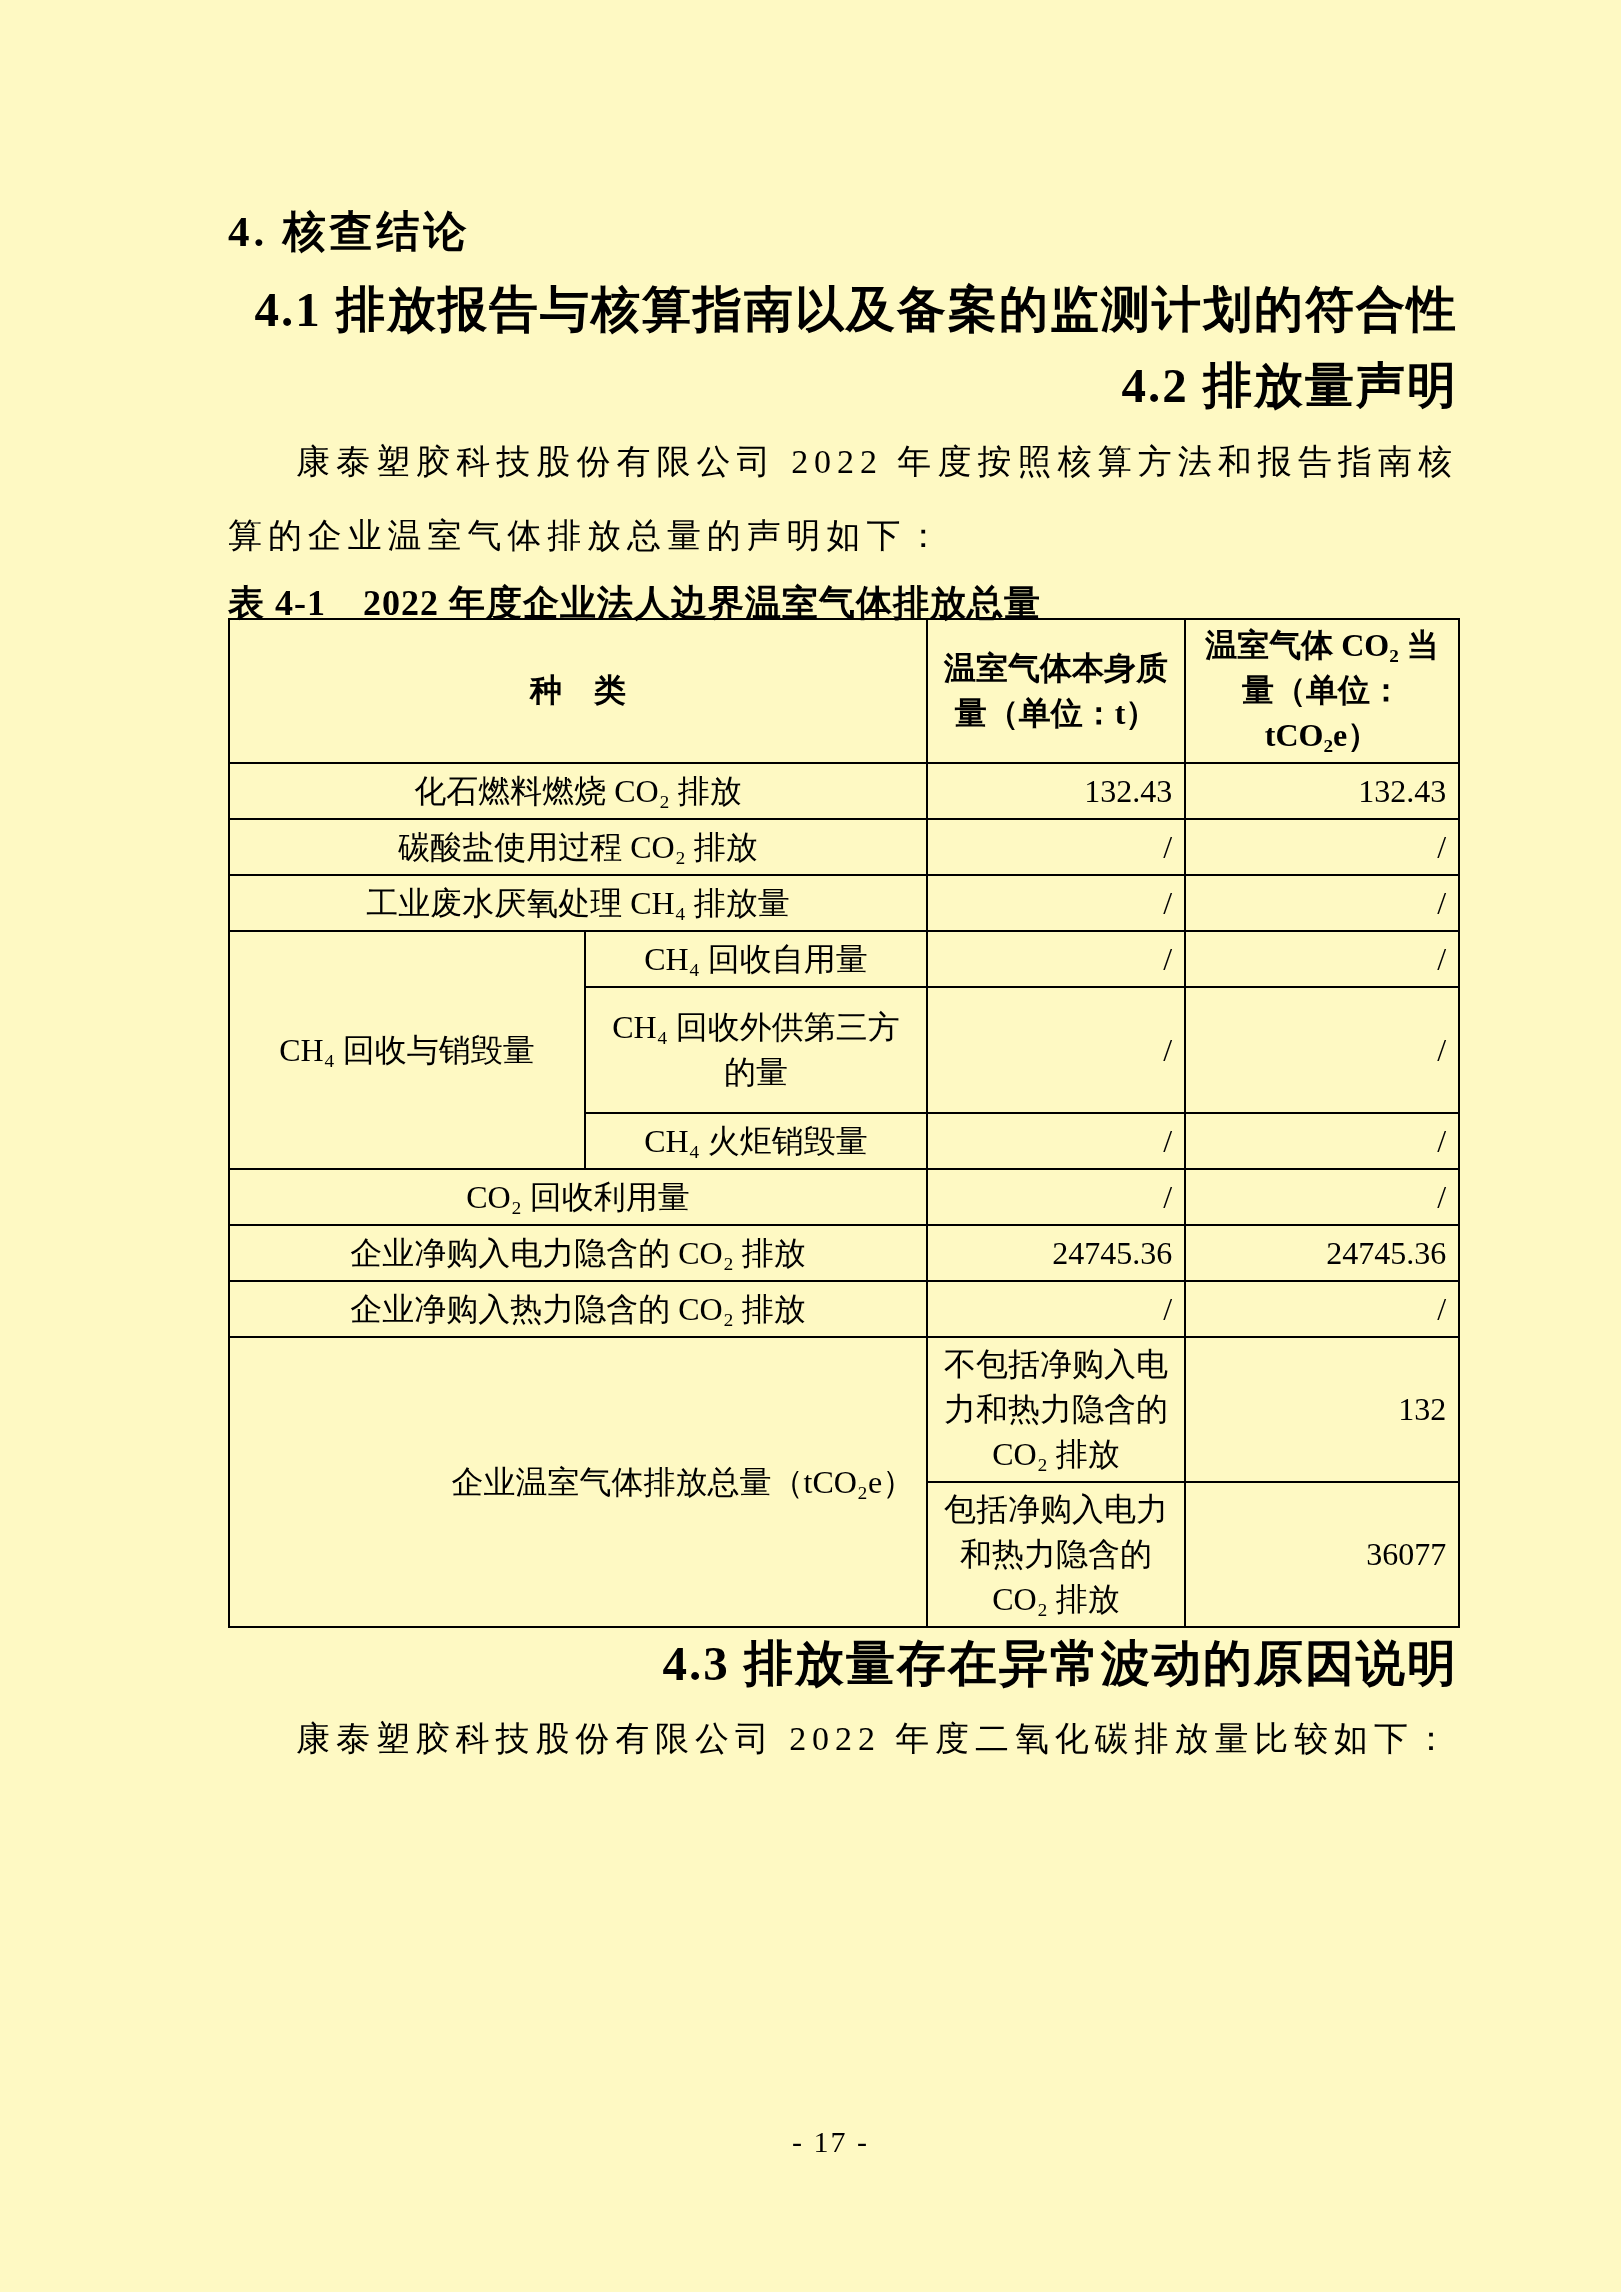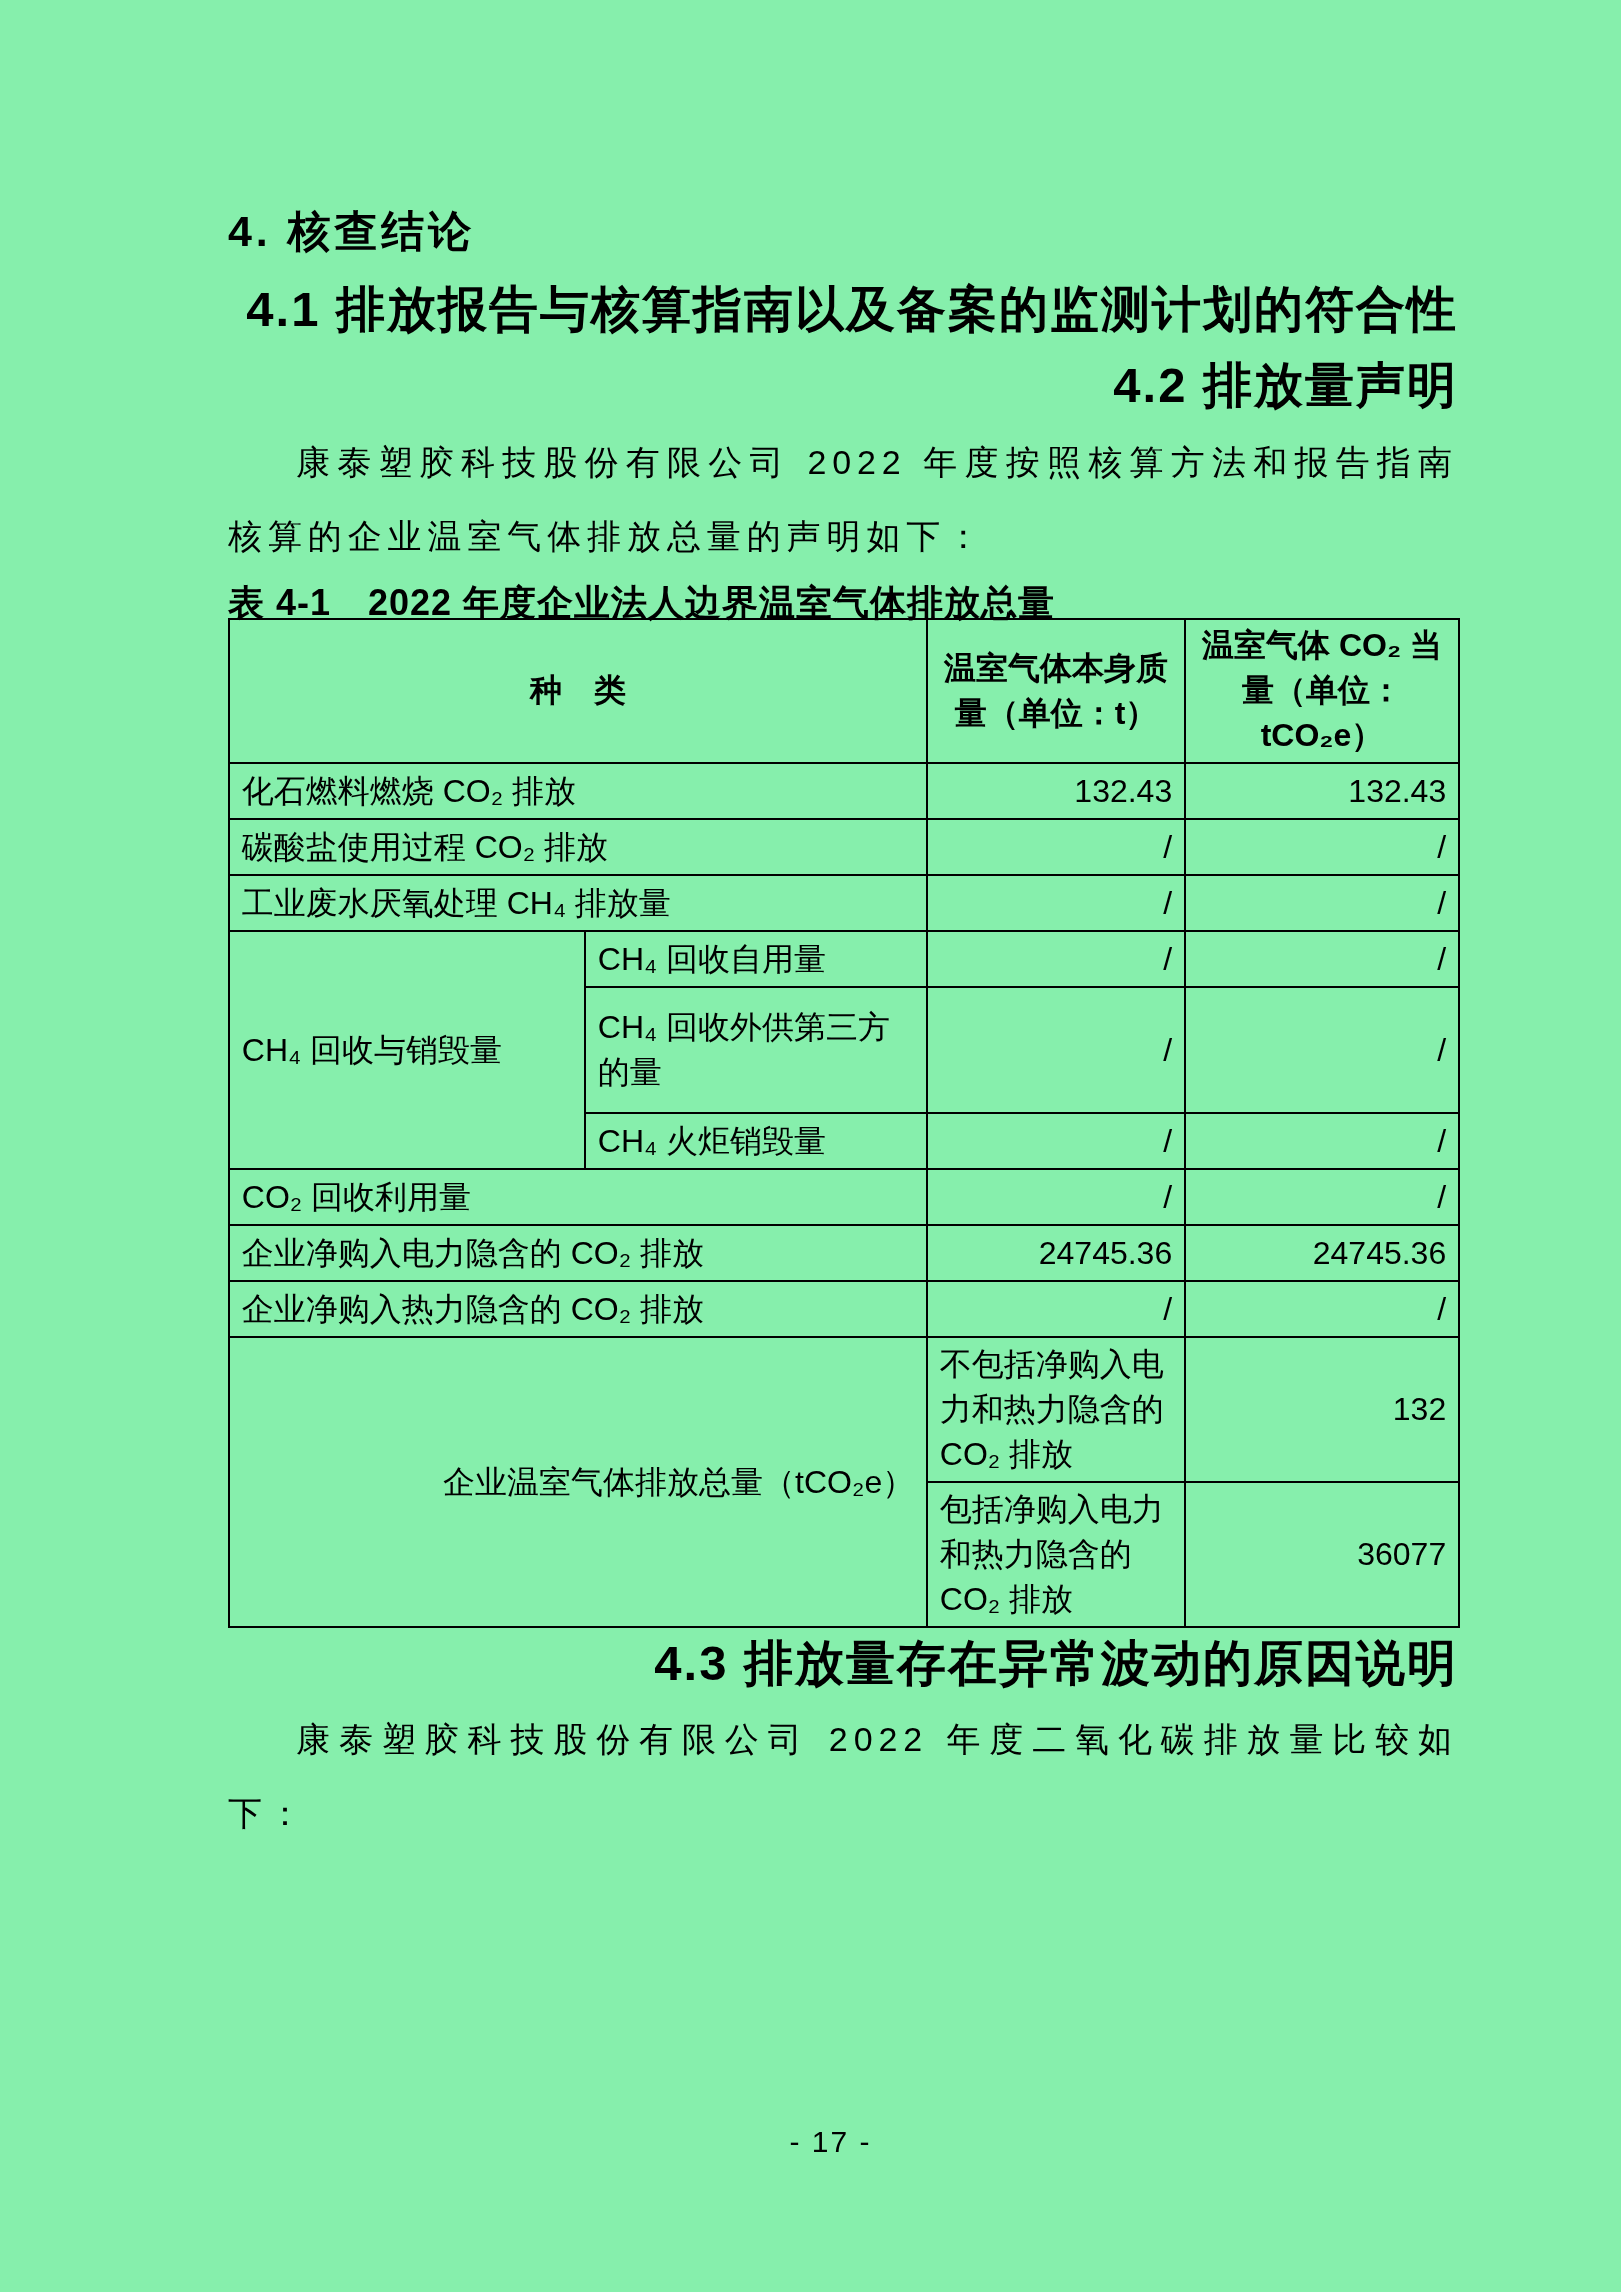--- a/index.html
+++ b/index.html
@@ -1,21 +1,21 @@
 <!DOCTYPE html>
 <html><head>
 <meta charset="utf-8">
 <style>
   html,body{margin:0;padding:0;background:#e8e8e8;}
   .page{
     position:relative;
     width:1621px;height:2293px;
-    background:#86efac;
+    background:#fef9c3;
     margin:0 auto;
-    font-family:Liberation Sans, sans-serif;
+    font-family:Liberation Serif, serif;
     color:#000;
     overflow:hidden;
   }
   .content{
     position:absolute;
     left:228px;top:0;
     width:1230px;
   }
   .h1{
     margin:206px 0 0 0;
@@ -53,21 +53,21 @@
     font-size:32px;
   }
   table.emissions td{
     border:2px solid #000;
     padding:3.9px 11.8px;
     line-height:45px;
     vertical-align:middle;
     overflow:hidden;
   }
   td.hdr{font-weight:700;text-align:center;}
-  td.lbl{text-align:left;border-radius:9px;}
+  td.lbl{text-align:center;border-radius:9px;}
   td.val{text-align:right;padding:3.9px 3.9px;}
   td.ctr{text-align:right;}
   .rh-hdr{height:120px;}
   .rh-s{height:56px;}
   .rh-m{height:126px;}
   .rh-l{height:122px;}
   .page-number{
     position:absolute;
     left:0;top:2125px;width:100%;
     text-align:center;

